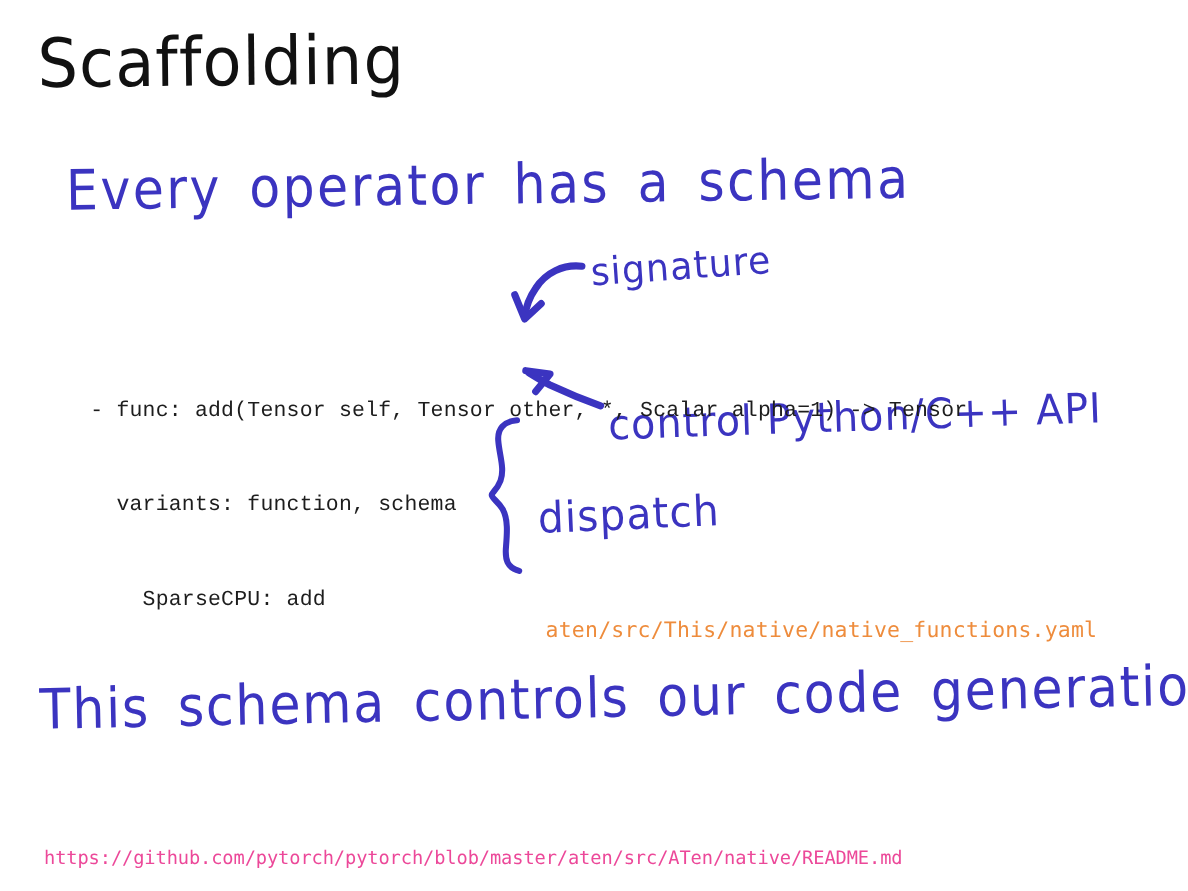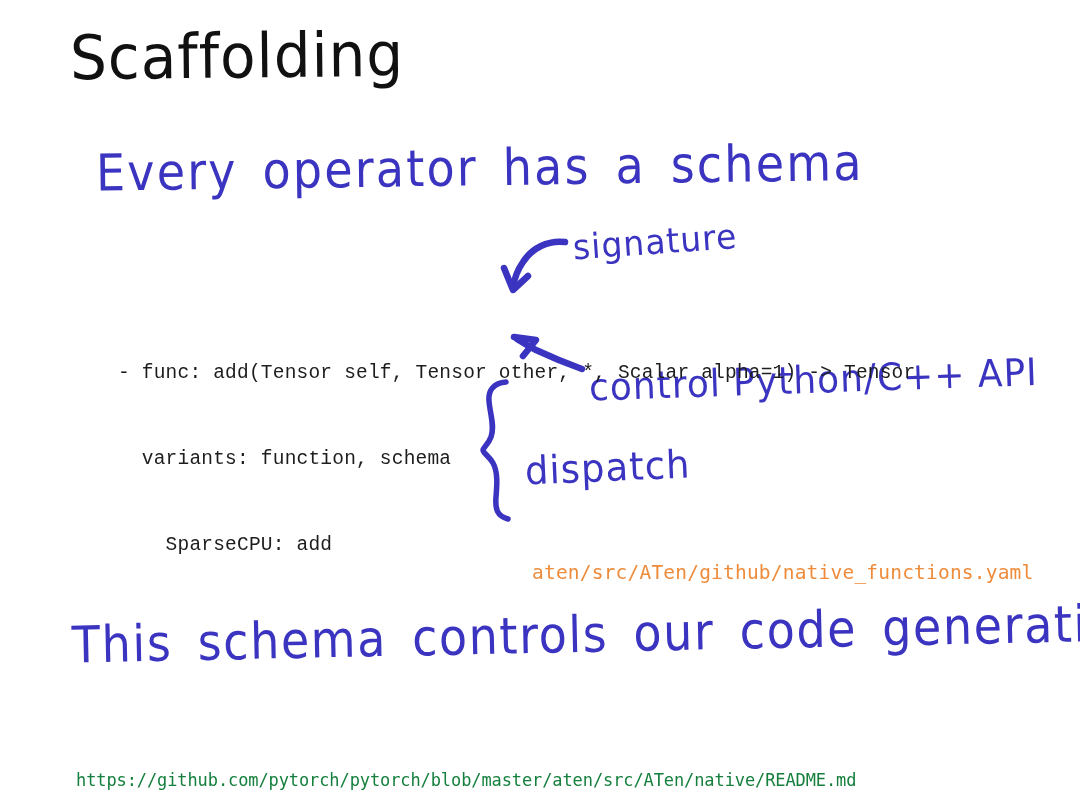--- a/index.html
+++ b/index.html
@@ -12,21 +12,20 @@
     height: 810px;
     position: relative;
     overflow: hidden;
     font-family: "DejaVu Sans", sans-serif;
   }
 
   .slide {
     position: absolute;
     inset: 0;
     background: #ffffff;
-    margin-left: 36px;
   }
 
   
   .hand {
     position: absolute;
     font-family: "DejaVu Sans", sans-serif;
     font-weight: 400;
     white-space: nowrap;
     letter-spacing: 0.5px;
     transform-origin: left center;
@@ -114,21 +113,21 @@
     letter-spacing: 0.2px;
   }
 
   
   #footer-url {
     position: absolute;
     left: 40px;
     top: 770px;
     font-family: "DejaVu Sans Mono", monospace;
     font-size: 17px;
-    color: #15803d;
+    color: #ec4899;
     white-space: pre;
     letter-spacing: -0.1px;
   }
 
   
   #ink-layer {
     position: absolute;
     left: 0;
     top: 0;
     width: 1080px;
@@ -158,21 +157,21 @@
   <div class="hand" id="label-dispatch">dispatch</div>
 
   <div id="code-block">
     <span class="code-line">- func: add(Tensor self, Tensor other, *, Scalar alpha=1) -&gt; Tensor</span>
     <span class="code-line">  variants: function, schema</span>
     <span class="code-line">    SparseCPU: add</span>
     
     
   </div>
 
-  <div id="file-path">aten/src/ATen/github/native_functions.yaml</div>
+  <div id="file-path">aten/src/This/native/native_functions.yaml</div>
 
   <div class="hand" id="closing">This schema controls our code generation</div>
 
   <div id="footer-url">https://github.com/pytorch/pytorch/blob/master/aten/src/ATen/native/README.md</div>
 
   <svg id="ink-layer" viewBox="0 0 1080 810">
 
     <g>
       <path d="M529 242 C 512 240, 496 248, 487 262 C 480 272, 478 280, 477 288" stroke-width="6.5"></path>
       <path d="M468 268 L 477 290 L 492 276" stroke-width="6.5"></path>

